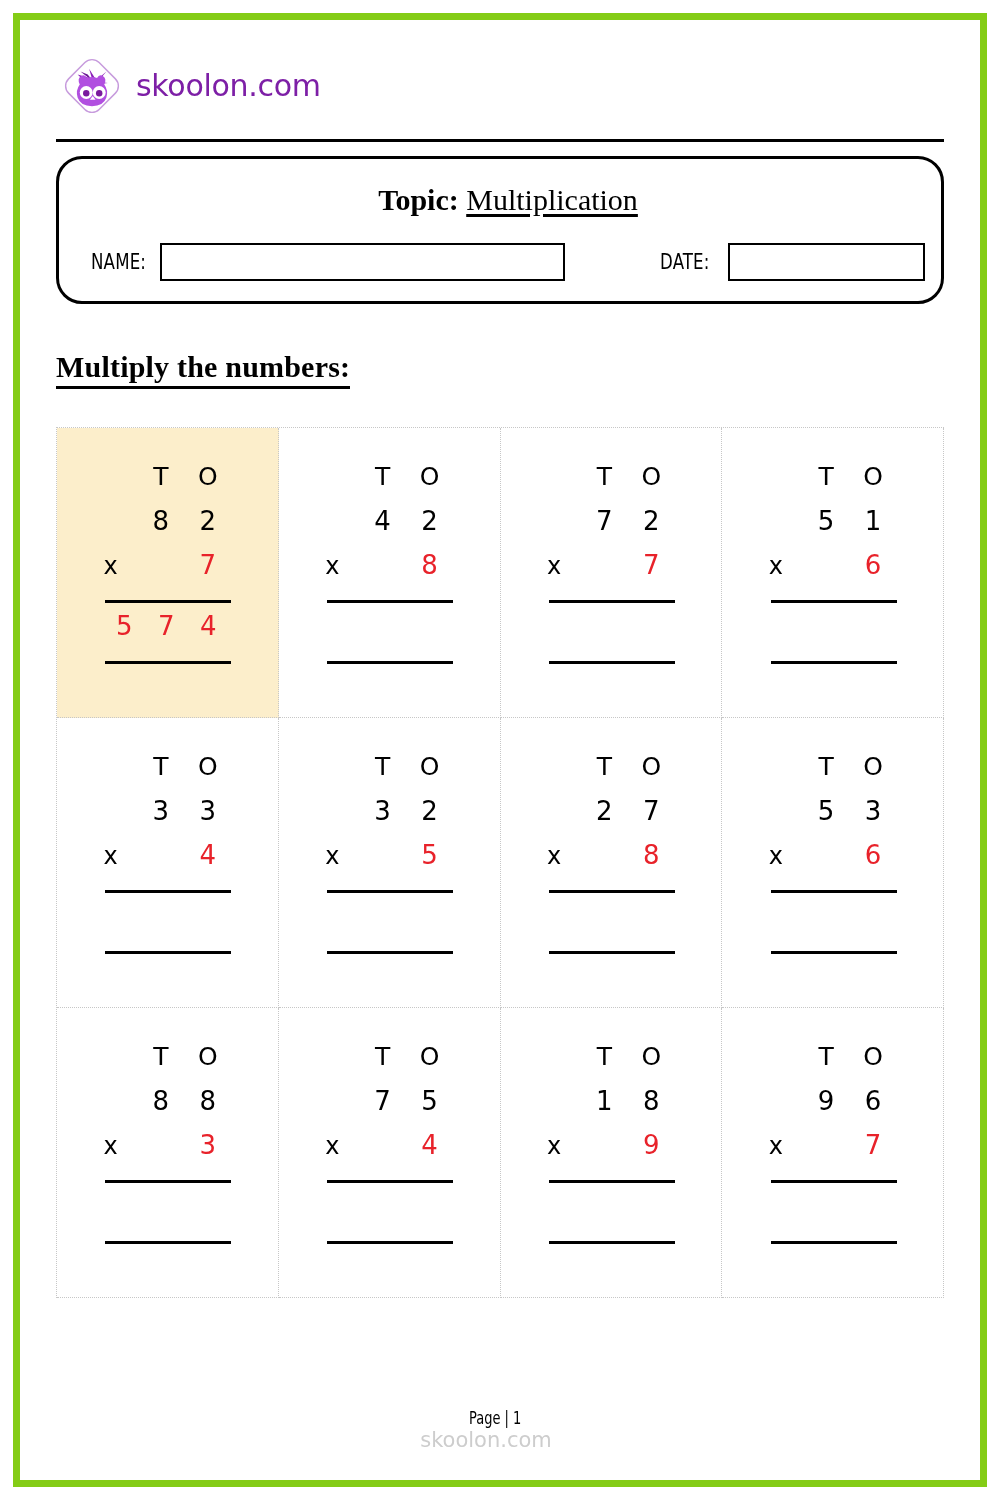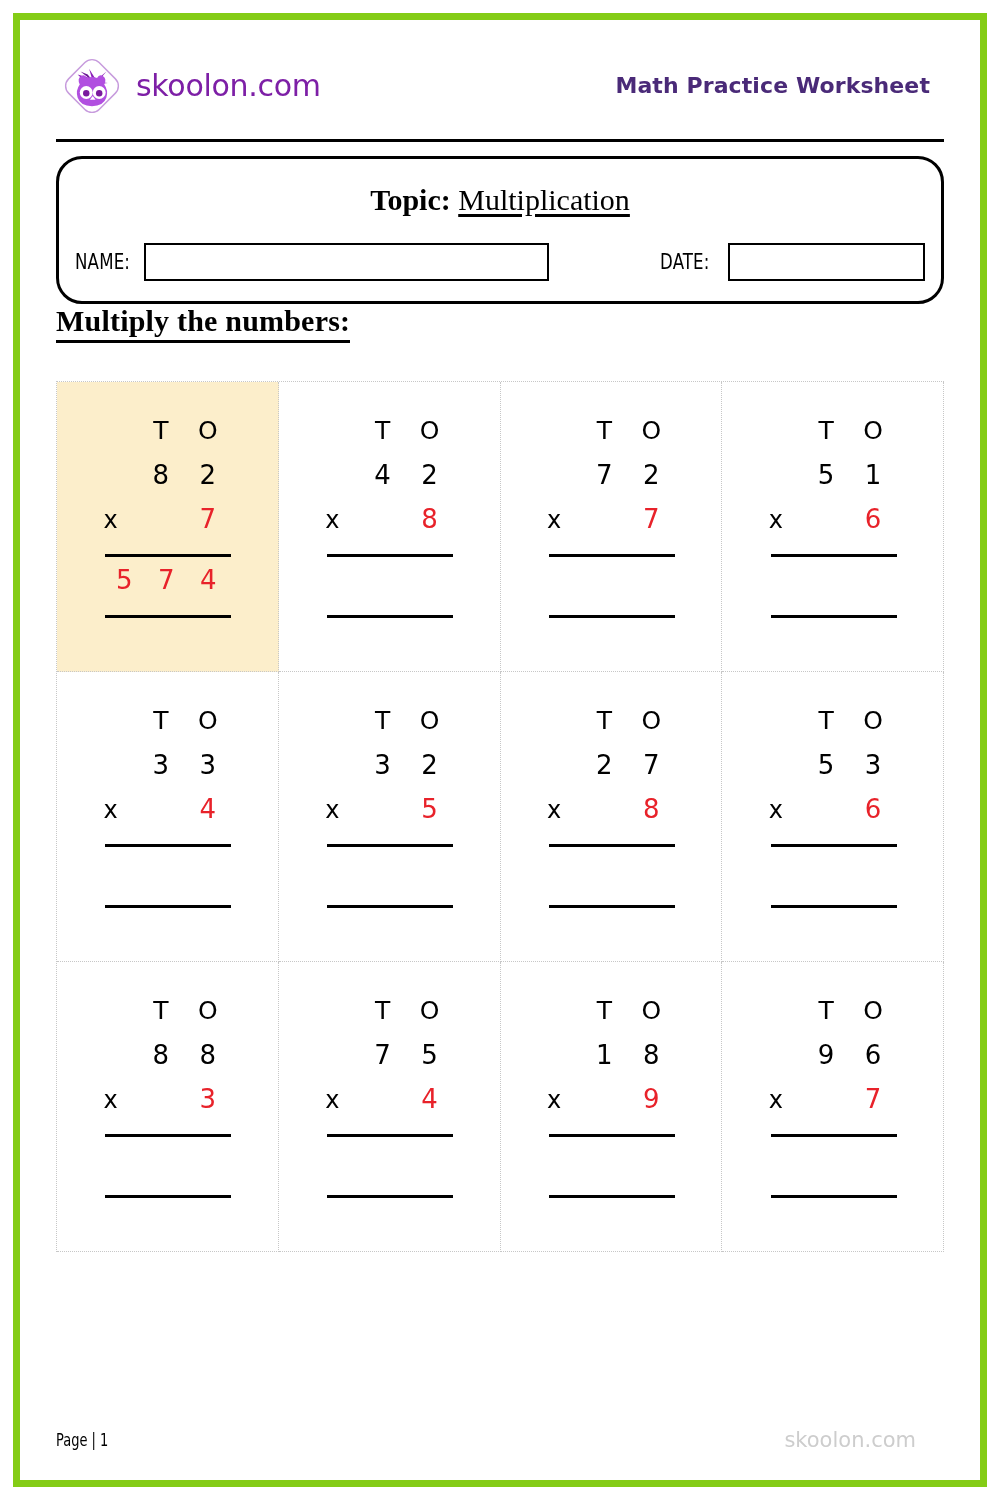--- a/index.html
+++ b/index.html
@@ -72,20 +72,21 @@
   }
 
   
   .topic-card {
     margin-top: 14px;
     border: 3px solid #000;
     border-radius: 26px;
     height: 148px;
     position: relative;
     box-sizing: border-box;
+    padding-left: 16px;
   }
   .topic-line {
     text-align: center;
     padding-top: 24px;
     font-family: "Liberation Serif", serif;
     font-size: 30px;
     color: #000;
   }
   .topic-label {
     font-weight: bold;
@@ -115,20 +116,21 @@
     height: 38px;
     background: #fff;
     box-sizing: border-box;
   }
   .name-box { width: 405px; margin-left: 6px; }
   .date-spacer { flex: 1; }
   .date-box  { width: 197px; margin-left: 12px; }
 
   
   .instruction {
+    margin-top: 46px;
     font-family: "Liberation Serif", serif;
     font-size: 30px;
     font-weight: bold;
     color: #000;
     display: inline-block;
     border-bottom: 3px solid #000;
     padding-bottom: 2px;
     letter-spacing: 0.2px;
   }
 
@@ -202,20 +204,21 @@
 
   
   .footer {
     position: absolute;
     left: 36px;
     right: 36px;
     bottom: 28px;
     display: flex;
     align-items: center;
     justify-content: space-between;
+    flex-direction: column;
   }
   .page-num {
     font-family: "DejaVu Sans Condensed", "Liberation Sans Narrow", "Liberation Sans", sans-serif;
     font-size: 17px;
     color: #000;
     transform: scaleX(0.85);
     transform-origin: left center;
   }
   .footer-brand {
     font-family: "DejaVu Sans", sans-serif;
@@ -241,21 +244,20 @@
           <path d="M33 48 q-4 -8 2 -12 q5 -3 8 3 q7 -3 14 0 q3 -6 8 -3 q6 4 2 12
                    q6 8 3 18 q-4 12 -20 12 q-16 0 -20 -12 q-3 -10 3 -18 Z" fill="#b14fe0"></path>
           <circle cx="42" cy="59" r="9" fill="#ffffff"></circle>
           <circle cx="60" cy="59" r="9" fill="#ffffff"></circle>
           <circle cx="42" cy="60" r="4.5" fill="#7a1a9e"></circle>
           <circle cx="60" cy="60" r="4.5" fill="#7a1a9e"></circle>
           <path d="M51 64 l-4 5 h8 Z" fill="#ffffff"></path>
         </svg>
         <span class="brand-name">skoolon.com</span>
       </div>
-      <div class="header-title">Math Practice Worksheet</div>
     </div>
     <div class="header-rule"></div>
 
     <div class="topic-card">
       <div class="topic-line">
         <span class="topic-label">Topic:</span>
         <span class="topic-value">Multiplication</span>
       </div>
       <div class="field-row">
         <span class="field-label">NAME:</span>

